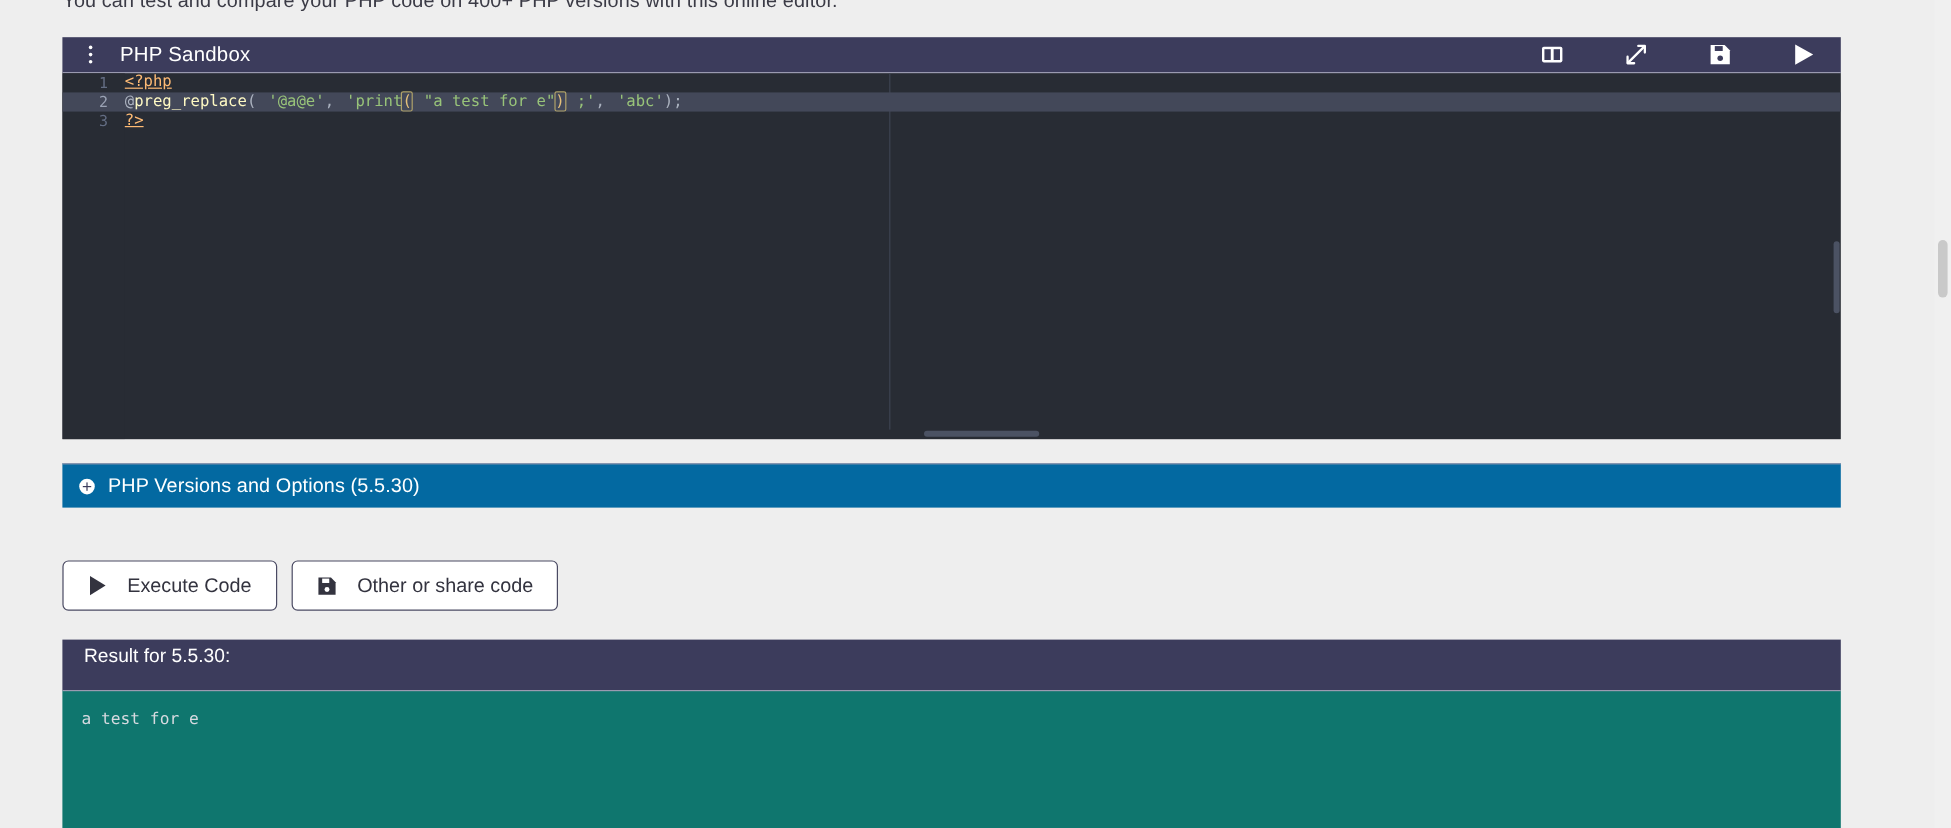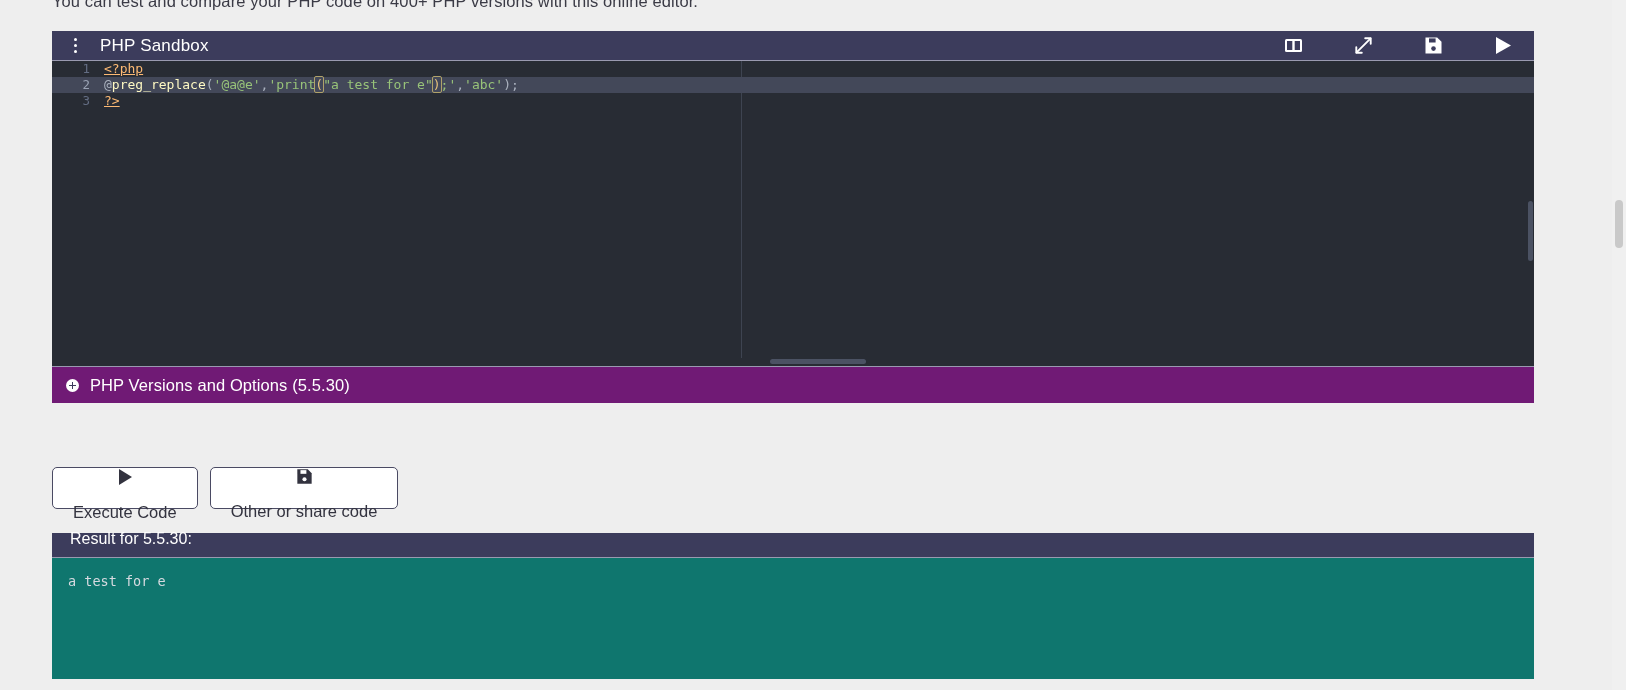--- a/index.html
+++ b/index.html
@@ -118,21 +118,21 @@
   .cline.active .ln { color: #9aa2b4; }
   .ctext {
     padding-left: 12px;
     white-space: pre;
     color: #abb2bf;
   }
   .t-plain  { color: #abb2bf; }
   .t-tag    { color: #fdba74; text-decoration: underline; }
   .t-func   { color: #fef9c3; }
   .t-punc   { color: #abb2bf; }
-  .t-str    { color: #98c379; }
+  .t-str    { color: #98c379; margin-left: 10px; }
   .match-brace {
     outline: 1px solid #b0a26a;
     border-radius: 1px;
     color: #e5c07b;
   }
 
   .vscroll-track {
     position: absolute;
     right: 0; top: 0; bottom: 0;
     width: 6px;
@@ -151,29 +151,30 @@
     bottom: 2px;
     width: 96px;
     height: 5px;
     background: #4b5263;
     border-radius: 3px;
   }
 
   
   .optbar {
     height: 37px;
-    background: #701a75;
+    background: #0369a1;
     border-top: 1px solid #9a9ab0;
     display: flex;
     align-items: center;
     padding-left: 14px;
     color: #ffffff;
     font-size: 16.5px;
     cursor: pointer;
     letter-spacing: .1px;
+    margin-top: 20px;
   }
   .plus-circle {
     width: 13px; height: 13px;
     border-radius: 50%;
     background: #ffffff;
     position: relative;
     margin-right: 11px;
     flex: 0 0 13px;
   }
   .plus-circle::before, .plus-circle::after {
@@ -198,33 +199,32 @@
     border: 1px solid #4a4a63;
     border-radius: 5px;
     display: flex;
     align-items: center;
     padding: 0 20px;
     gap: 17px;
     font-size: 16.5px;
     color: #33333f;
     cursor: pointer;
     font-family: "Liberation Sans", sans-serif;
-    flex-direction: column;
   }
   .abtn .gl { display:flex; align-items:center; color:#33333f; }
 
   
   .result {
     position: absolute;
     left: 52px;
     top: 533px;
     width: 1482px;
   }
   .result-head {
-    height: 24px;
+    height: 42px;
     background: #3c3c5c;
     display: flex;
     align-items: center;
     padding: 0 20px 12px 18px;
     color: #ffffff;
   }
   .result-title { font-size: 16px; }
   .result-meta { margin-left: auto; font-size: 14.5px; }
   .result-body {
     height: 122px;

